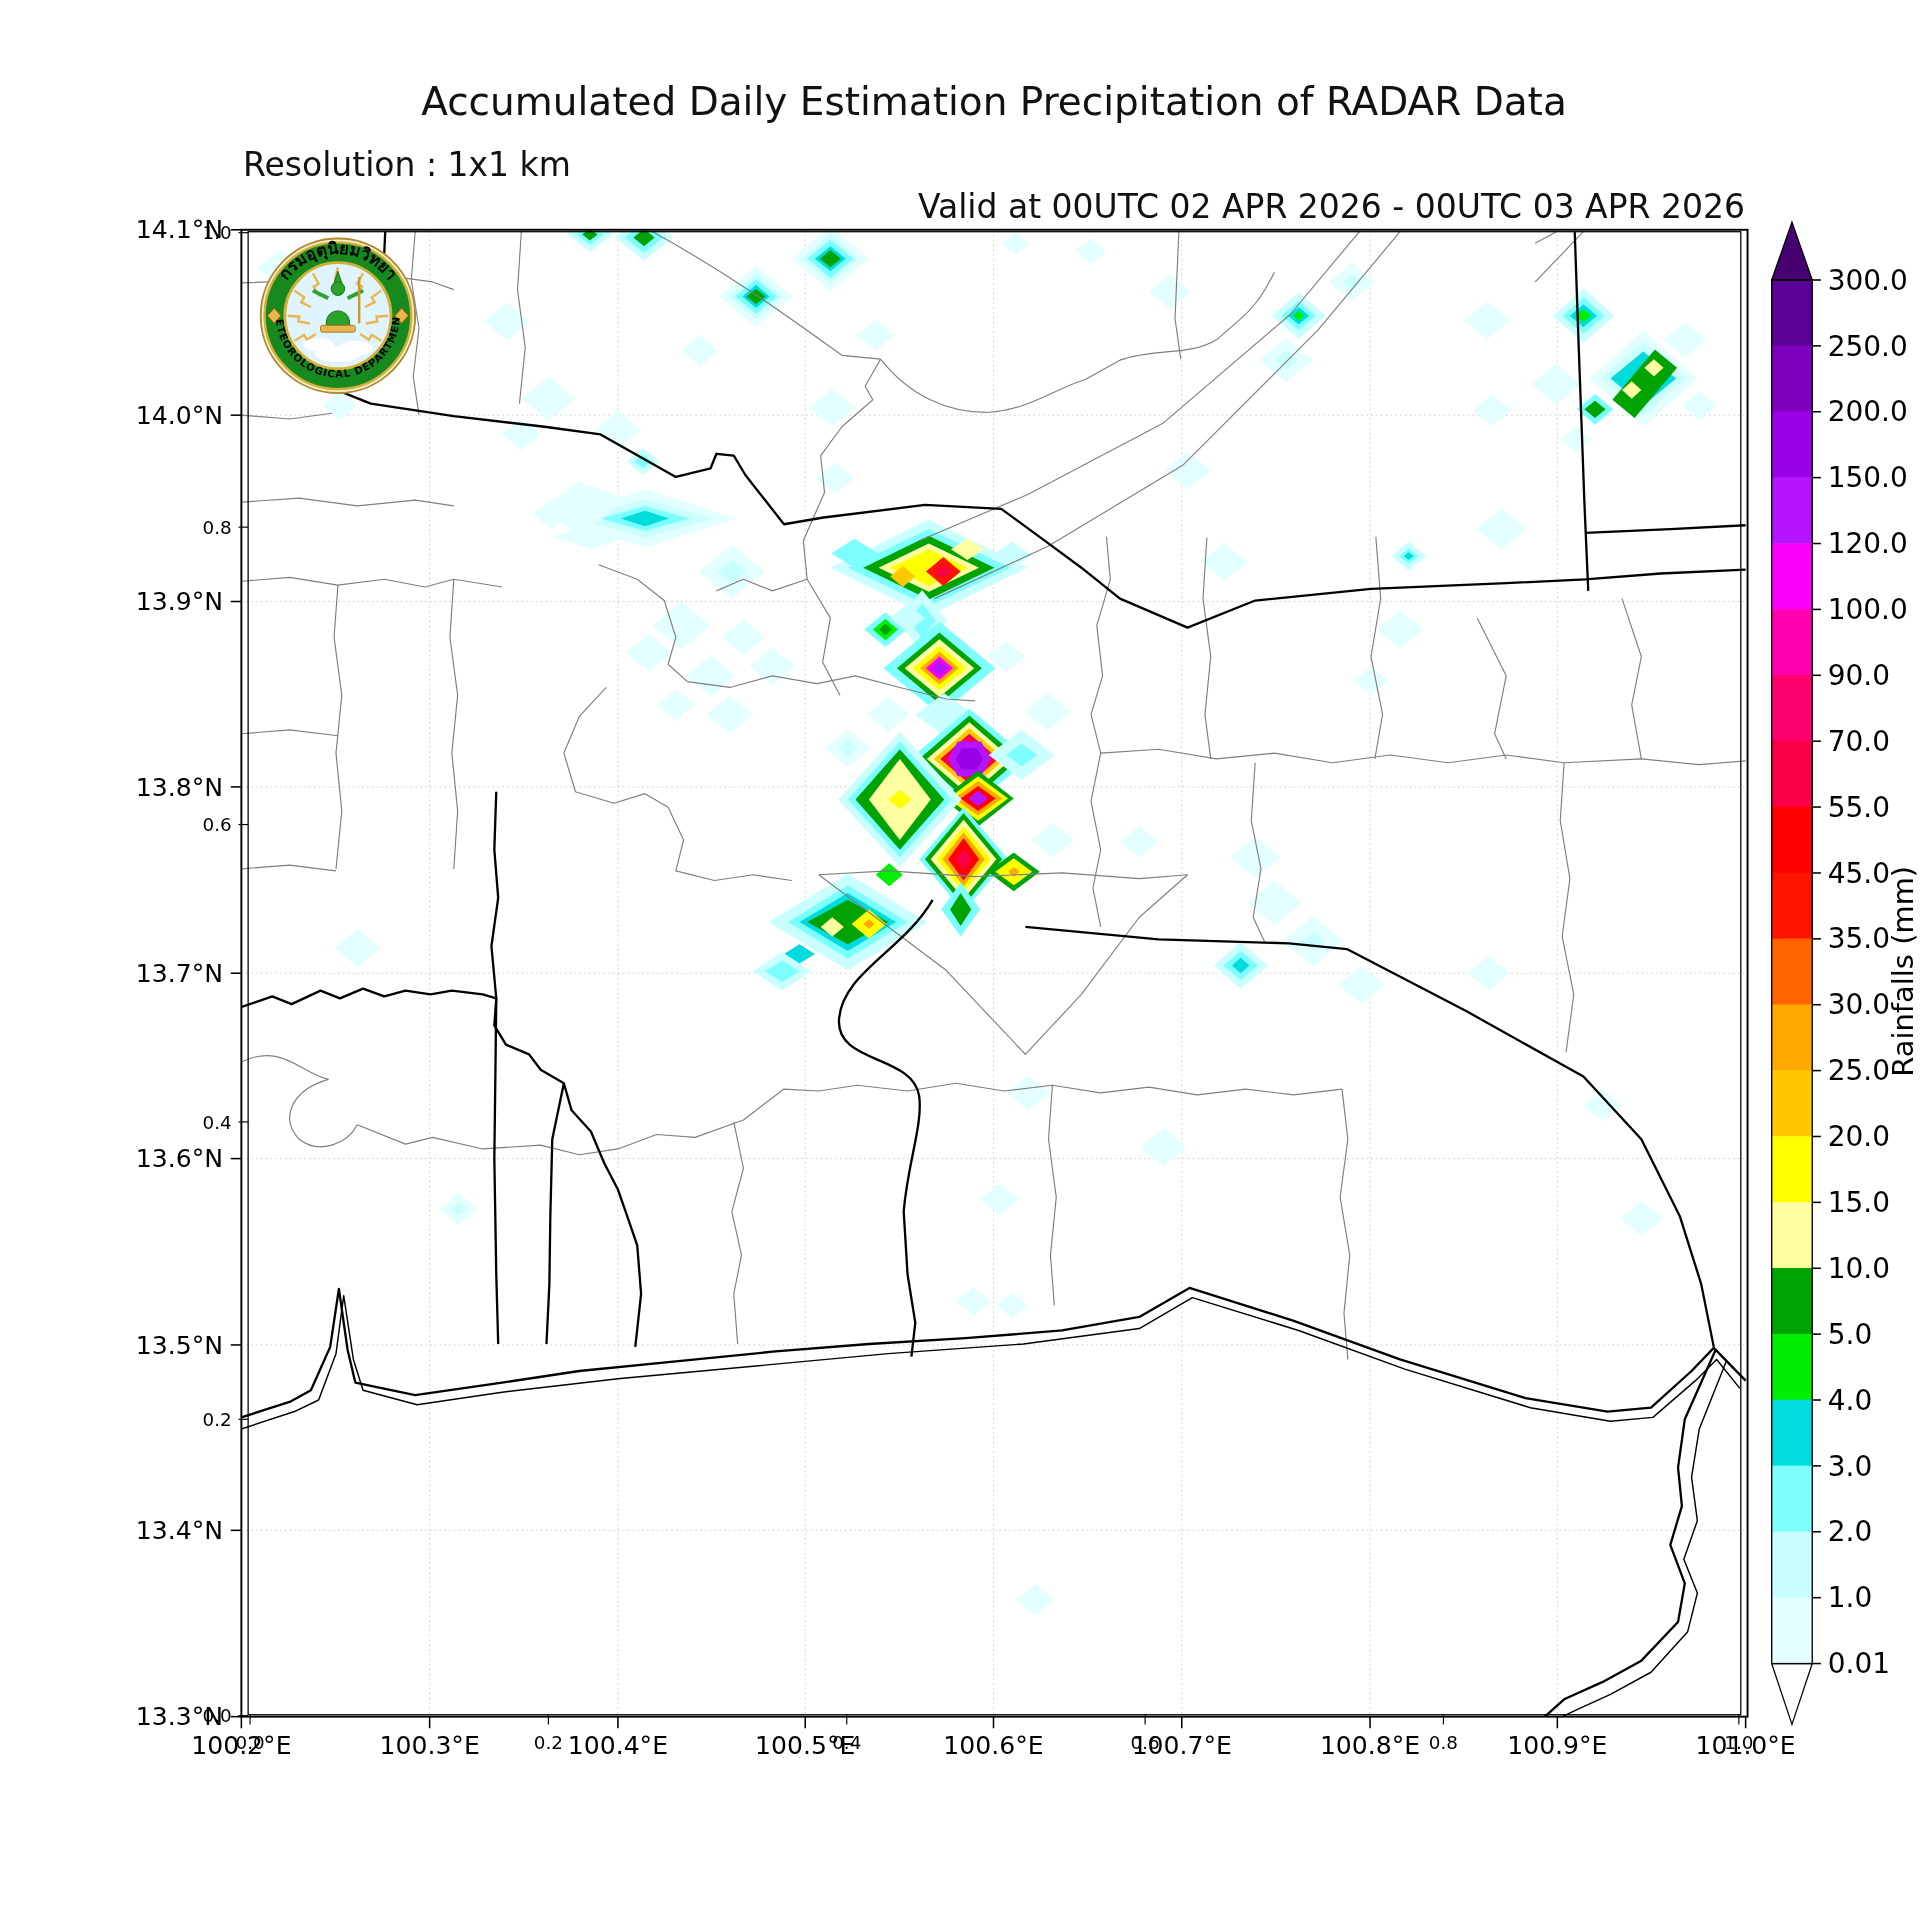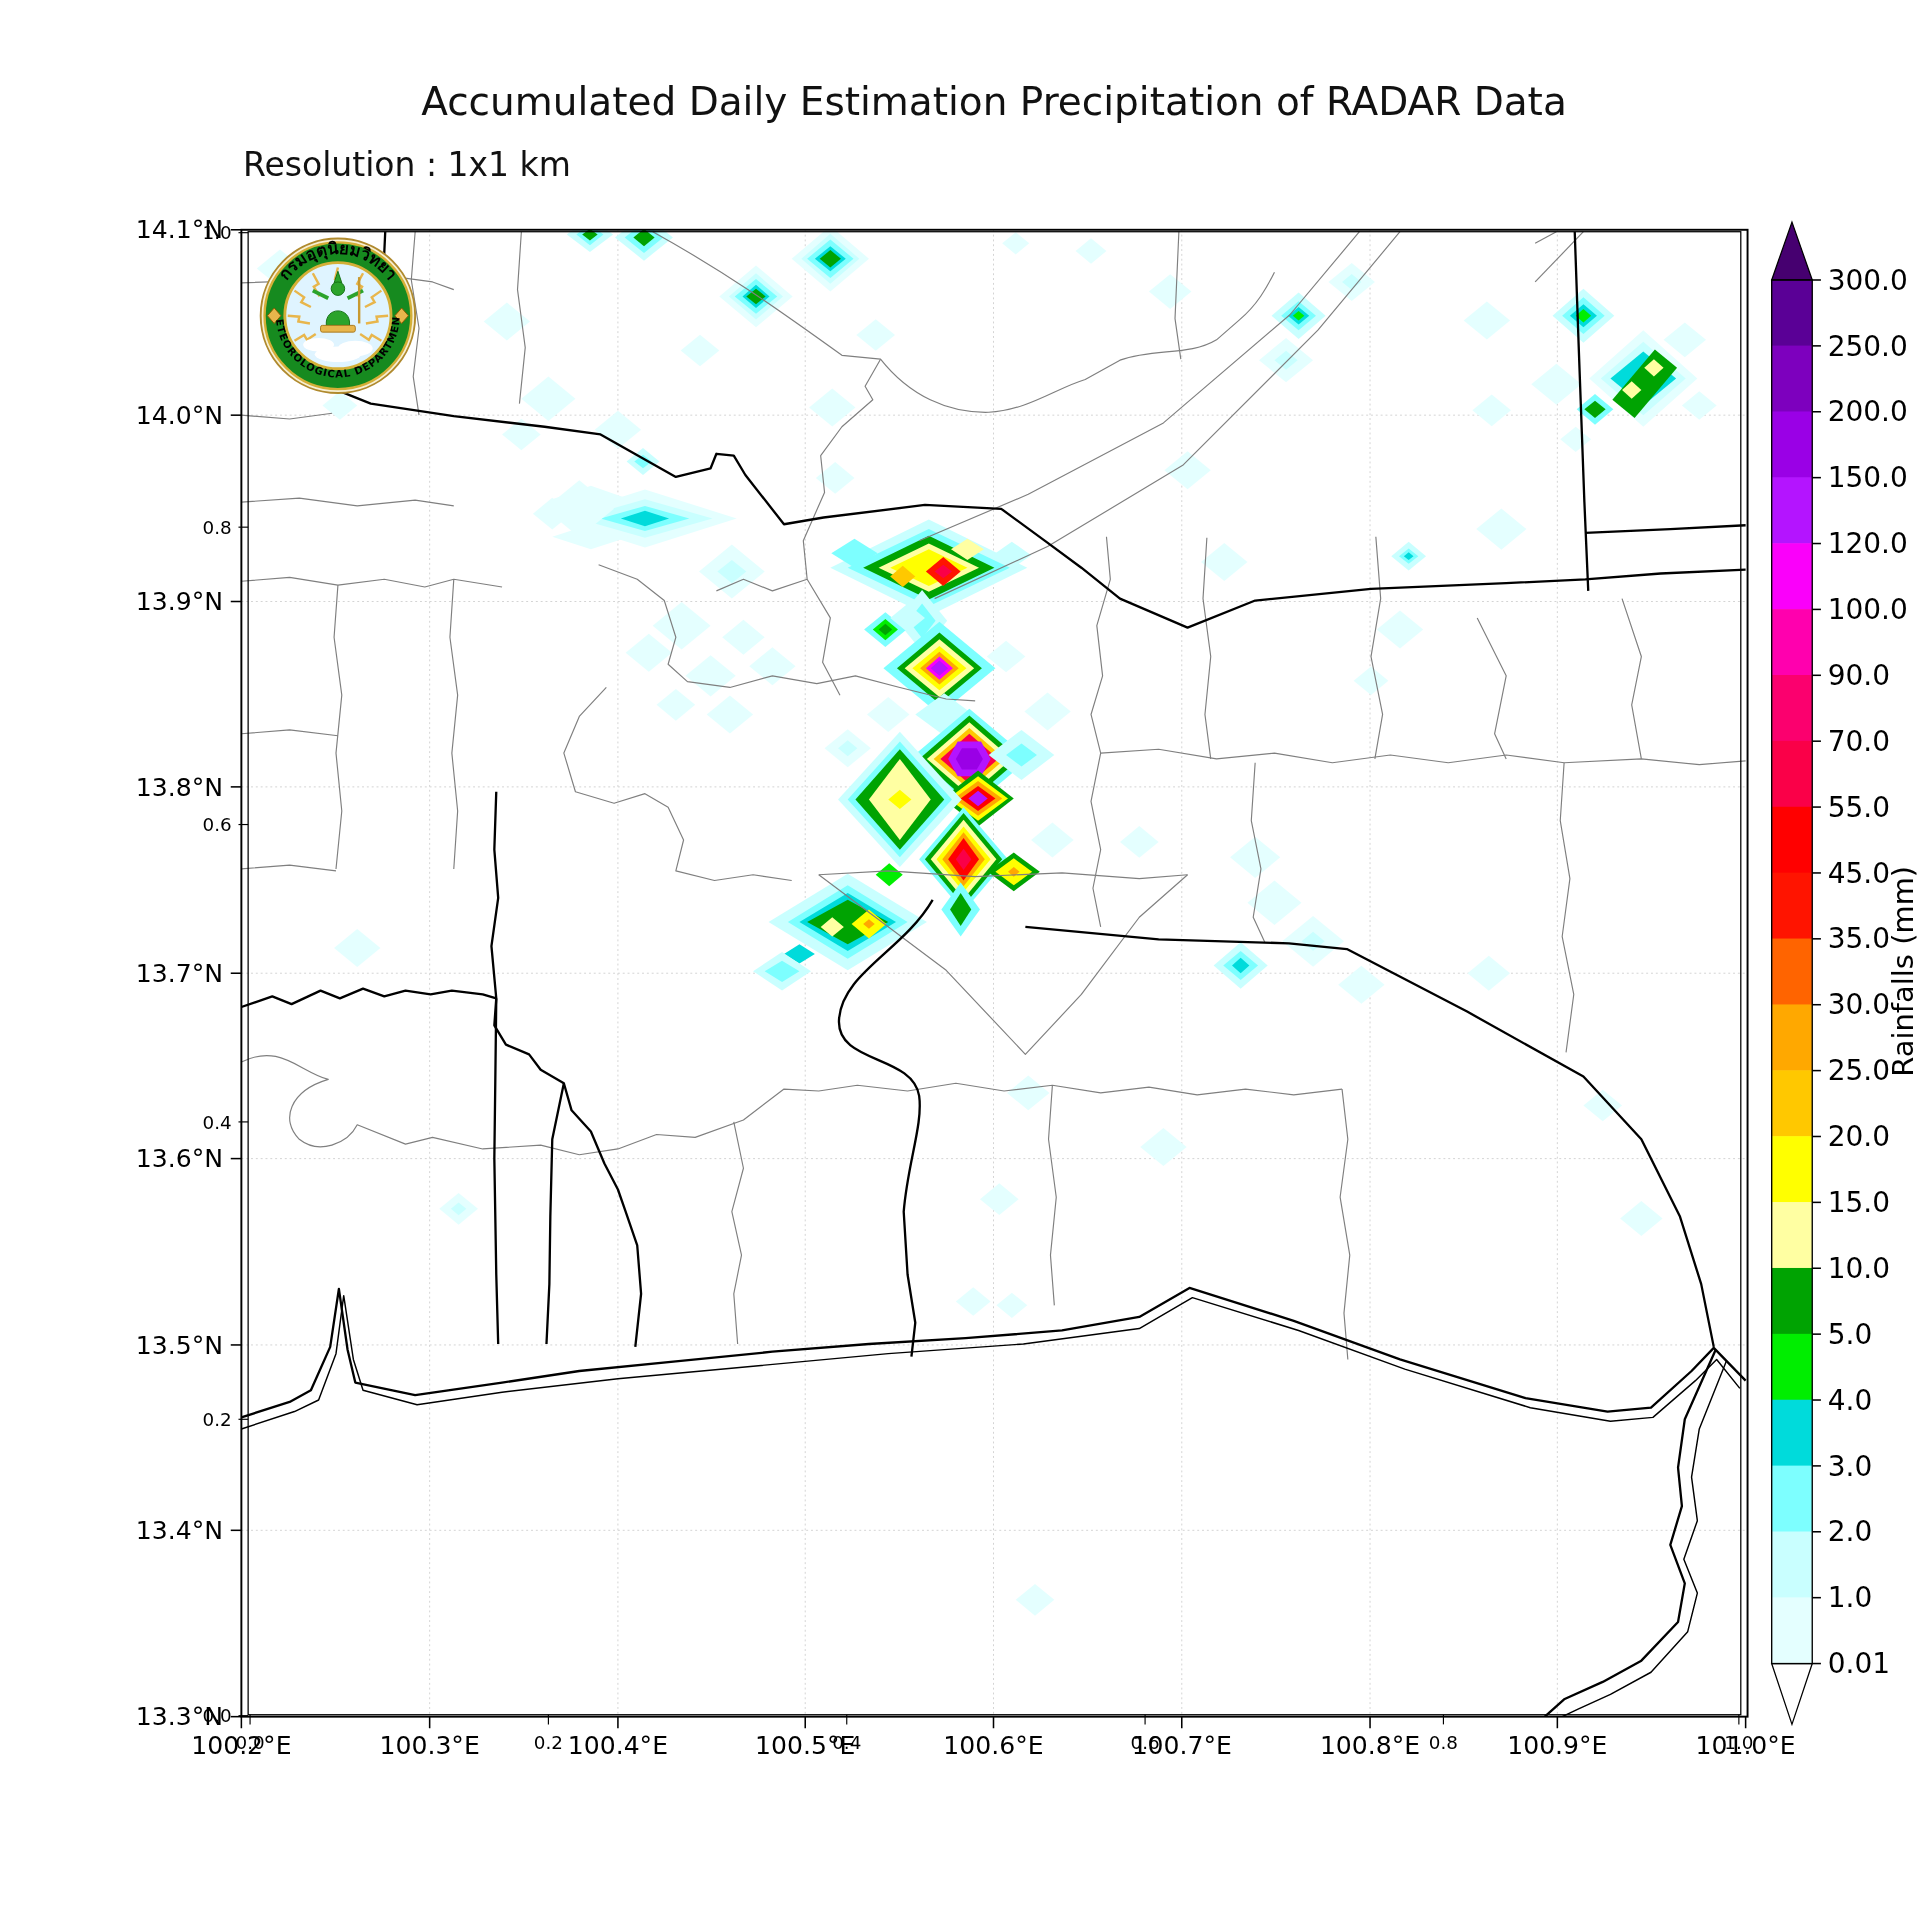--- a/index.html
+++ b/index.html
@@ -14,20 +14,21 @@
   .gy{stroke:#7f7f7f;stroke-width:1.2;fill:none;stroke-linejoin:round;}
   .bk{stroke:#000;stroke-width:2.4;fill:none;stroke-linejoin:round;}
   .bk2{stroke:#000;stroke-width:1.5;fill:none;stroke-linejoin:round;}
 </style>
 </head>
 <body>
 
 <div id="fig">
   <div id="title" class="hdr">Accumulated Daily Estimation Precipitation of RADAR Data</div>
   <div id="resolution" class="hdr">Resolution : 1x1 km</div>
+  <div id="valid" class="hdr">Valid at 00UTC 02 APR 2026 - 00UTC 03 APR 2026</div>
 
   <svg id="map-svg" width="1931" height="1931" viewBox="0 0 2000 2000">
     <defs>
       <clipPath id="mapclip">
           <rect x="250" y="238" width="1560" height="1540"></rect>
         </clipPath>
       <path id="arcT" d="M -64,0 A 64,64 0 0 1 64,0"></path>
       <path id="arcB" d="M -64,0 A 64,64 0 0 0 64,0"></path>
     </defs>
 

